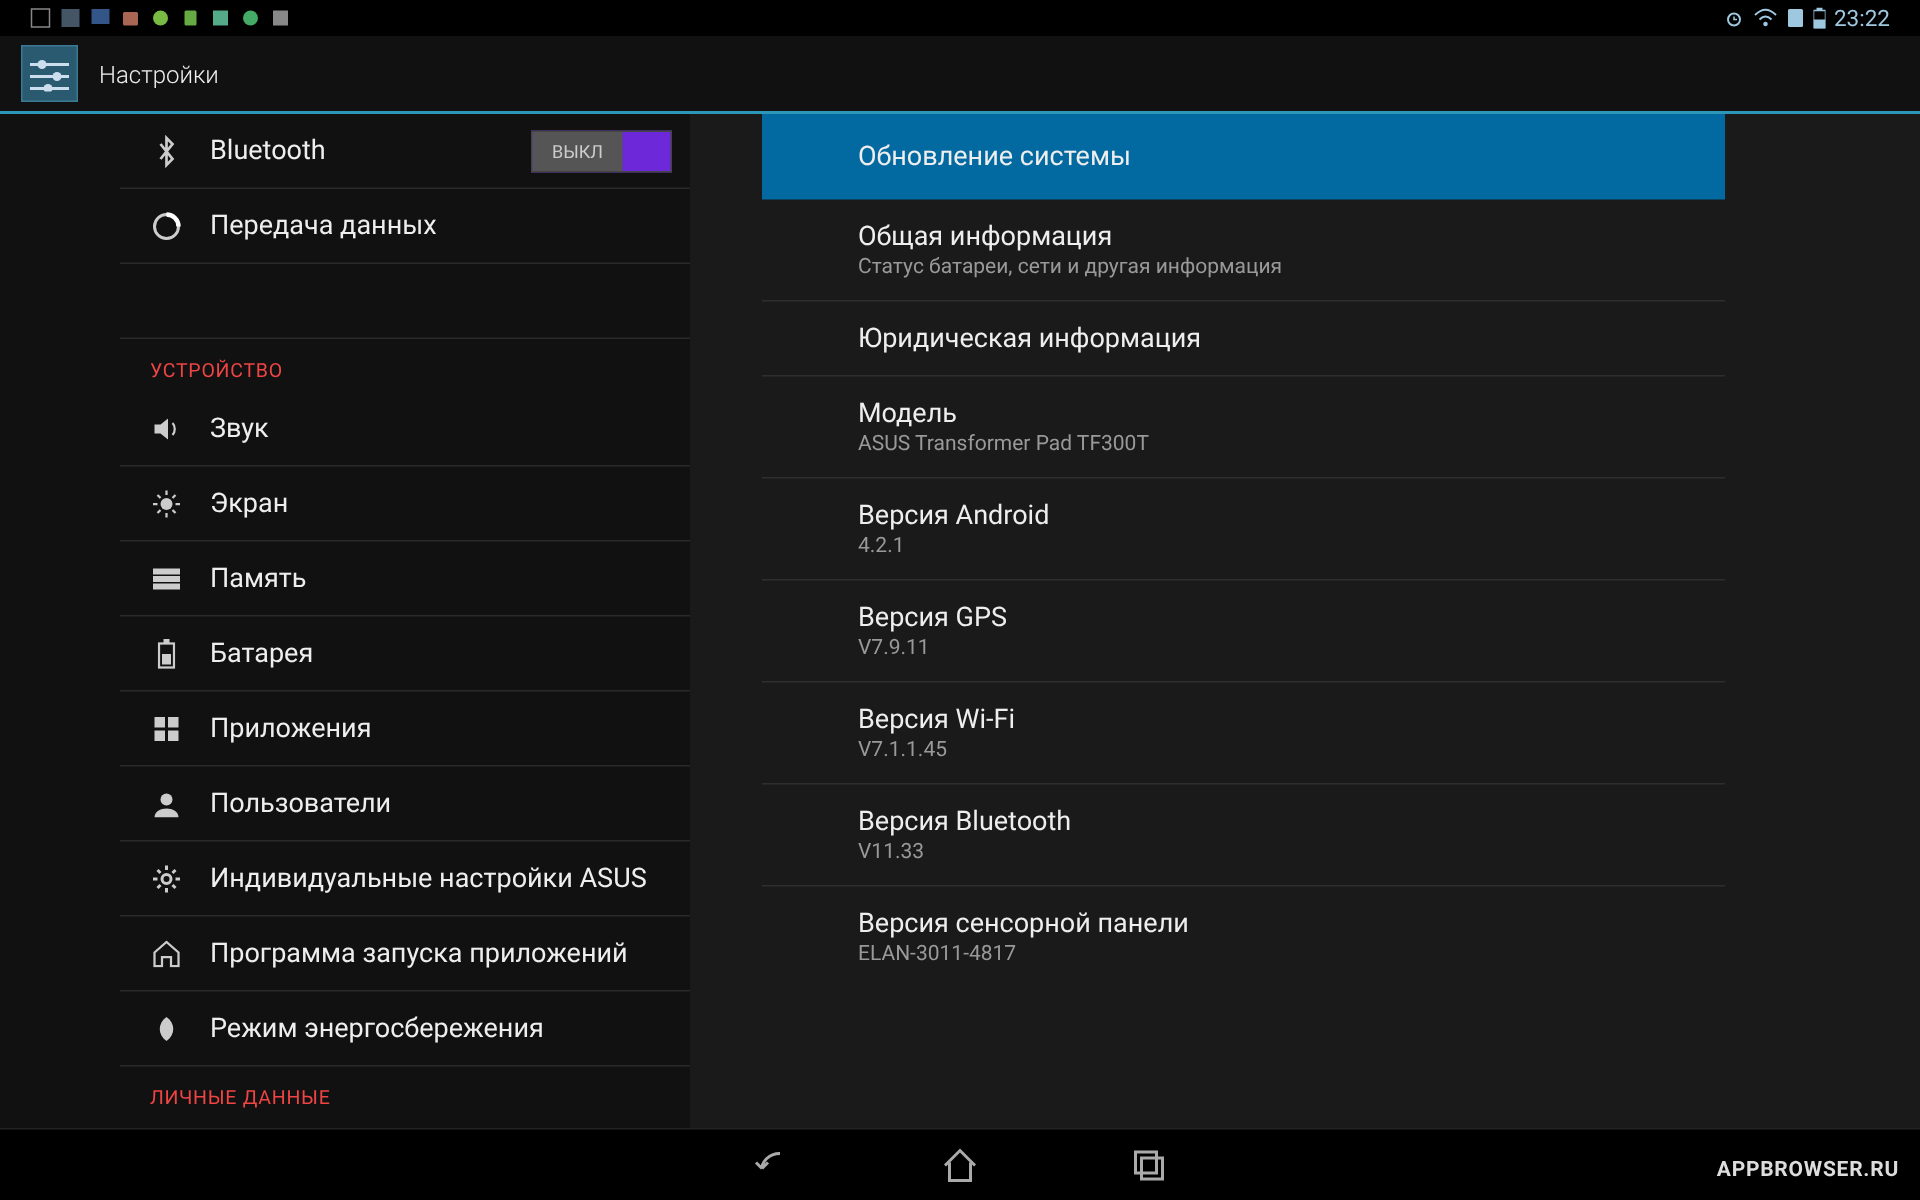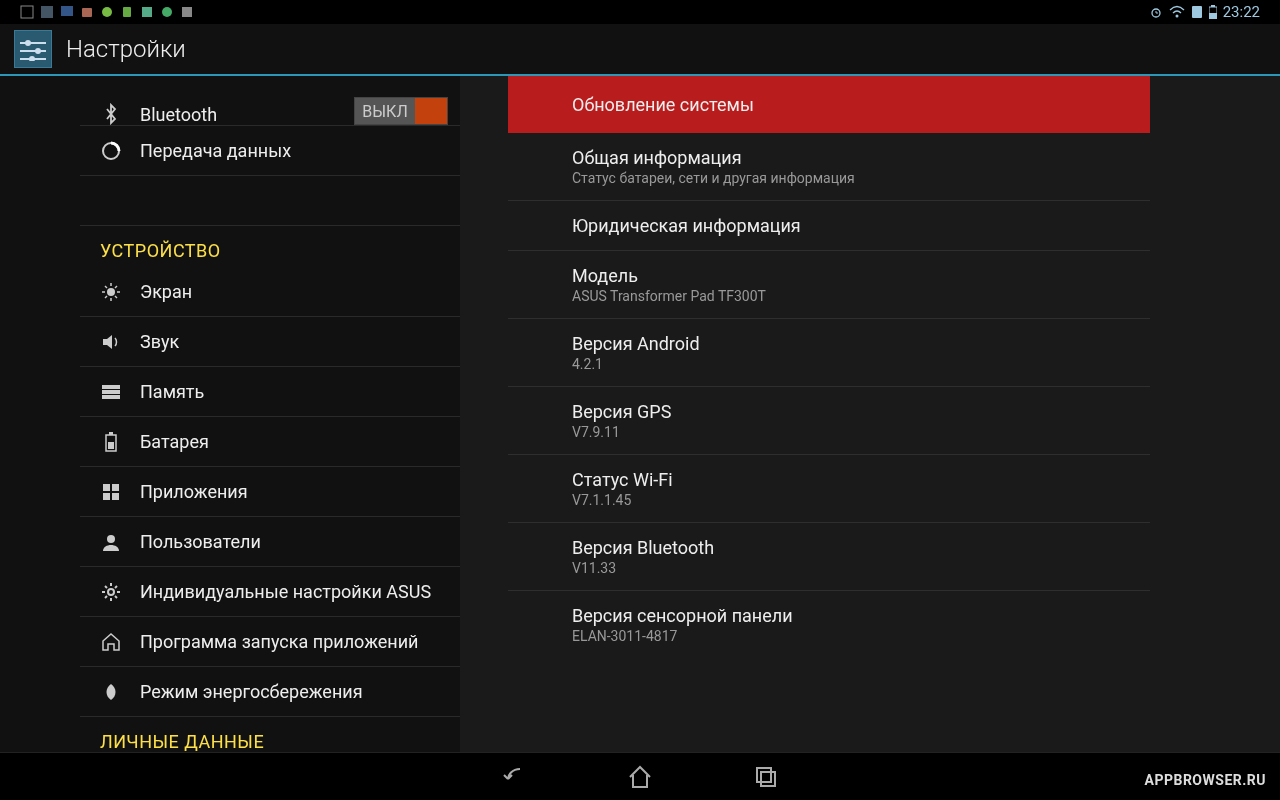--- a/index.html
+++ b/index.html
@@ -31,21 +31,21 @@
   padding: 0 14px;
   gap: 14px;
   border-bottom: 2px solid #2c97b7;
 }
 .header-icon {
   width: 38px; height: 38px;
   background: #2a5a70;
   border: 1px solid #3a7a95;
   display: flex; align-items: center; justify-content: center;
 }
-.header-title { font-size: 24px; font-weight: 300; color: #eee; }
+.header-title { font-size: 16px; font-weight: 300; color: #eee; }
 .content {
   display: flex;
   height: calc(800px - 24px - 52px - 48px);
   background: #000;
 }
 .sidebar {
   width: 460px;
   background: #111;
   overflow-y: hidden;
   padding-left: 80px;
@@ -53,57 +53,57 @@
 .sidebar-item {
   display: flex;
   align-items: center;
   height: 50px;
   padding: 0 12px 0 20px;
   border-bottom: 1px solid #2a2a2a;
   font-size: 18px;
   color: #eee;
   gap: 18px;
 }
-.sidebar-item.with-toggle { justify-content: flex-start; align-items: flex-end; }
+.sidebar-item.with-toggle { justify-content: flex-start; }
 .sidebar-item .label { flex: 1; }
 .sidebar-icon { width: 22px; height: 22px; display: flex; align-items: center; justify-content: center; color: #bbb; }
 .toggle {
   width: 94px; height: 28px;
-  background: #c2410c;
+  background: #6d28d9;
   display: flex; align-items: center;
-  font-size: 16px;
+  font-size: 12px;
   position: relative;
   border: 1px solid #444;
 }
 .toggle-off { background: #555; color: #ccc; padding: 0 10px; height: 100%; display: flex; align-items: center; width: 60px; justify-content: center; }
 .section-header {
   padding: 14px 12px 6px 20px;
-  font-size: 18px;
-  color: #fde047;
+  font-size: 13px;
+  color: #ef4444;
   text-transform: uppercase;
   letter-spacing: 0.5px;
 }
 .main {
   flex: 1;
   background: #1a1a1a;
   overflow-y: hidden;
   padding-right: 130px;
 }
 .main-header {
   padding: 18px 24px 14px 64px;
   font-size: 17px;
   color: #777;
 }
 .main-item {
   padding: 14px 24px 14px 64px;
   border-bottom: 1px solid #2e2e2e;
   margin-left: 48px;
 }
 .main-item.selected {
-  background: #b91c1c;
+  background: #0369a1;
   margin-left: 48px;
   border-bottom: none;
   padding-top: 18px;
   padding-bottom: 18px;
 }
 .main-item .title { font-size: 18px; color: #eee; }
 .main-item .subtitle { font-size: 14px; color: #999; margin-top: 2px; }
 .navbar {
   position: absolute;
   bottom: 0; left: 0; right: 0;
@@ -249,49 +249,49 @@
     </div>
 
     <div class="sidebar-item">
       <span class="sidebar-icon"></span>
     </div>
 
     <div class="section-header">УСТРОЙСТВО</div>
 
     <div class="sidebar-item">
       <span class="sidebar-icon">
+          <svg width="20" height="18" viewBox="0 0 20 18">
+            <path d="M2 6v6h4l5 4V2L6 6z" fill="#ccc"></path>
+            <path d="M14 5c2 2 2 6 0 8" fill="none" stroke="#ccc" stroke-width="1.5"></path>
+          </svg>
+        </span>
+      <span class="label">Звук</span>
+    </div>
+
+    <div class="sidebar-item">
+      <span class="sidebar-icon">
           <svg width="20" height="20" viewBox="0 0 20 20">
             <circle cx="10" cy="10" r="4" fill="#ccc"></circle>
             <g stroke="#ccc" stroke-width="1.5">
               <line x1="10" y1="1" x2="10" y2="4"></line>
               <line x1="10" y1="16" x2="10" y2="19"></line>
               <line x1="1" y1="10" x2="4" y2="10"></line>
               <line x1="16" y1="10" x2="19" y2="10"></line>
               <line x1="4" y1="4" x2="6" y2="6"></line>
               <line x1="14" y1="14" x2="16" y2="16"></line>
               <line x1="4" y1="16" x2="6" y2="14"></line>
               <line x1="14" y1="6" x2="16" y2="4"></line>
             </g>
           </svg>
         </span>
       <span class="label">Экран</span>
     </div>
 
     <div class="sidebar-item">
       <span class="sidebar-icon">
-          <svg width="20" height="18" viewBox="0 0 20 18">
-            <path d="M2 6v6h4l5 4V2L6 6z" fill="#ccc"></path>
-            <path d="M14 5c2 2 2 6 0 8" fill="none" stroke="#ccc" stroke-width="1.5"></path>
-          </svg>
-        </span>
-      <span class="label">Звук</span>
-    </div>
-
-    <div class="sidebar-item">
-      <span class="sidebar-icon">
           <svg width="20" height="16" viewBox="0 0 20 16">
             <rect x="1" y="1" width="18" height="4" fill="#ccc"></rect>
             <rect x="1" y="6" width="18" height="4" fill="#ccc"></rect>
             <rect x="1" y="11" width="18" height="4" fill="#ccc"></rect>
           </svg>
         </span>
       <span class="label">Память</span>
     </div>
 
     <div class="sidebar-item">
@@ -385,21 +385,21 @@
     </div>
     <div class="main-item">
       <div class="title">Версия Android</div>
       <div class="subtitle">4.2.1</div>
     </div>
     <div class="main-item">
       <div class="title">Версия GPS</div>
       <div class="subtitle">V7.9.11</div>
     </div>
     <div class="main-item">
-      <div class="title">Статус Wi-Fi</div>
+      <div class="title">Версия Wi-Fi</div>
       <div class="subtitle">V7.1.1.45</div>
     </div>
     <div class="main-item">
       <div class="title">Версия Bluetooth</div>
       <div class="subtitle">V11.33</div>
     </div>
     <div class="main-item" style="border-bottom:none">
       <div class="title">Версия сенсорной панели</div>
       <div class="subtitle">ELAN-3011-4817</div>
     </div>

